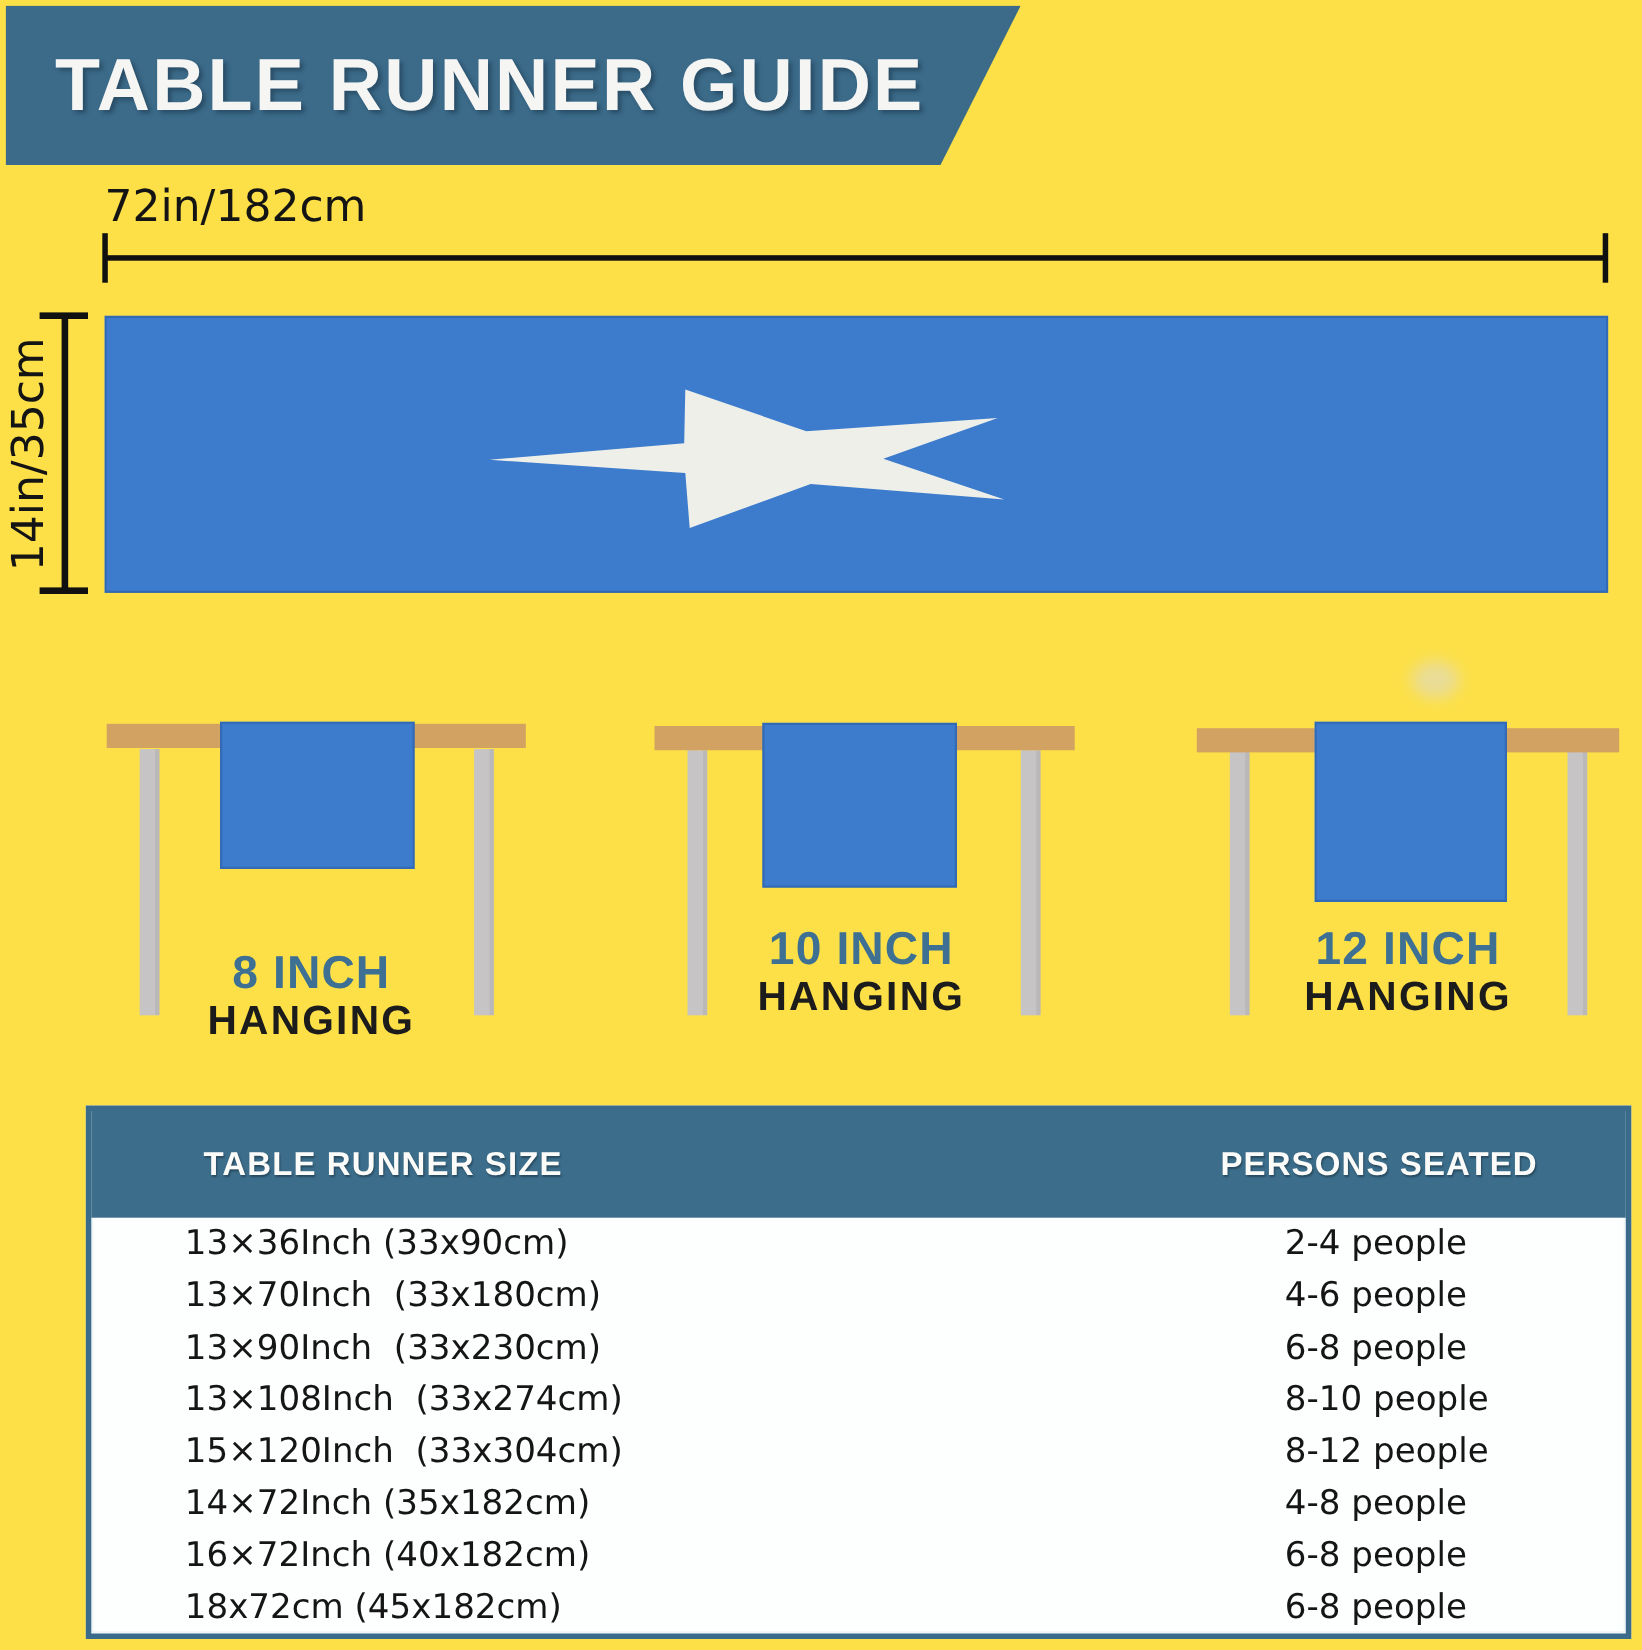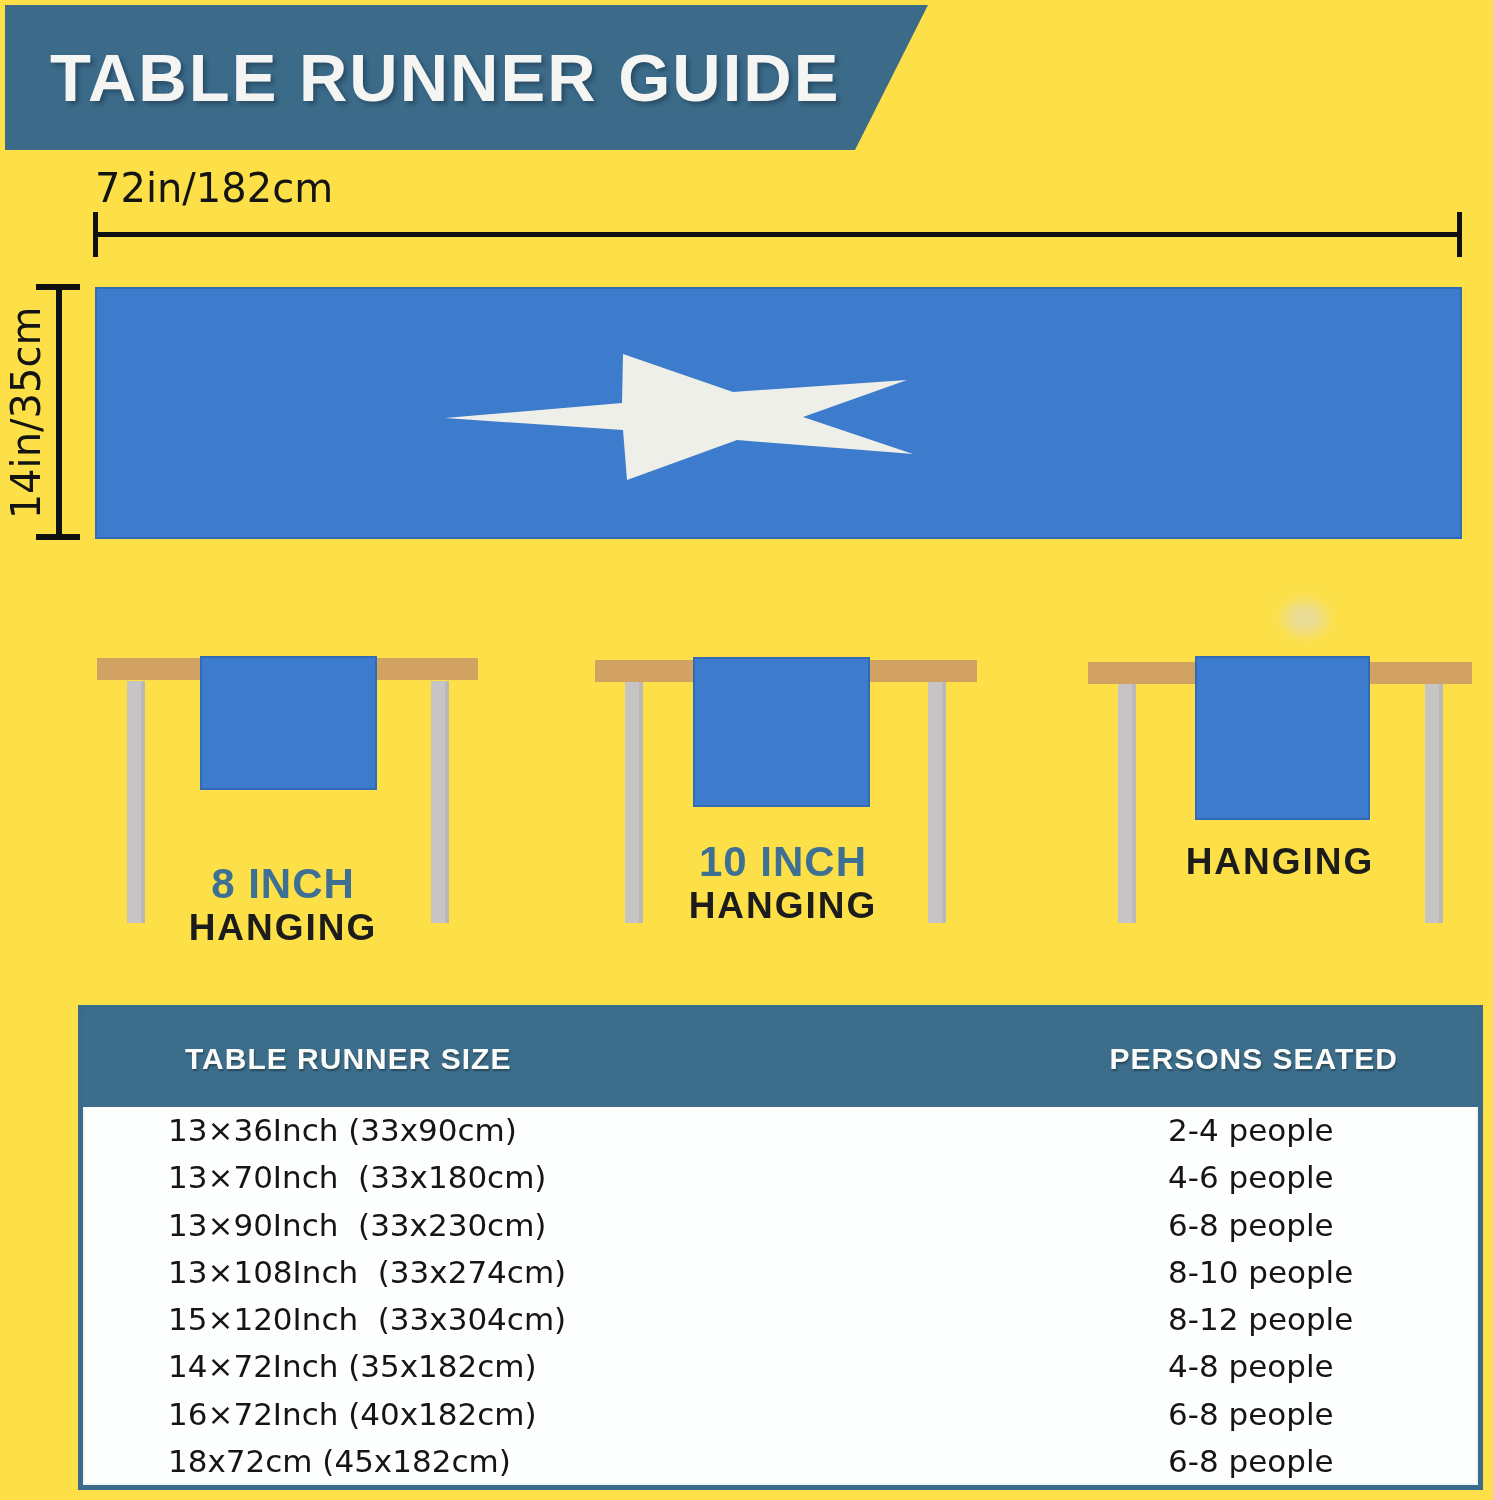--- a/index.html
+++ b/index.html
@@ -130,20 +130,21 @@
       <div class="hang-hanging">HANGING</div>
     </div>
   </div>
 
   <div>
     <div class="table-leg" style="left:1118px;top:683px;height:240px;"></div>
     <div class="table-leg" style="left:1425px;top:683px;height:240px;"></div>
     <div class="tabletop" style="left:1088px;top:662px;width:384px;"></div>
     <div class="drape" style="left:1195px;top:656px;width:175px;height:164px;"></div>
     <div class="hang-label-box" style="left:1130px;top:840px;">
+      <div class="hang-inches">12 INCH</div>
       <div class="hang-hanging">HANGING</div>
     </div>
   </div>
 
   <div class="size-table">
     <div class="size-table-header">
       <div class="hdr-label hdr-persons">PERSONS SEATED</div>
       <div class="hdr-label hdr-size">TABLE RUNNER SIZE</div>
     </div>
     <div class="rows">

